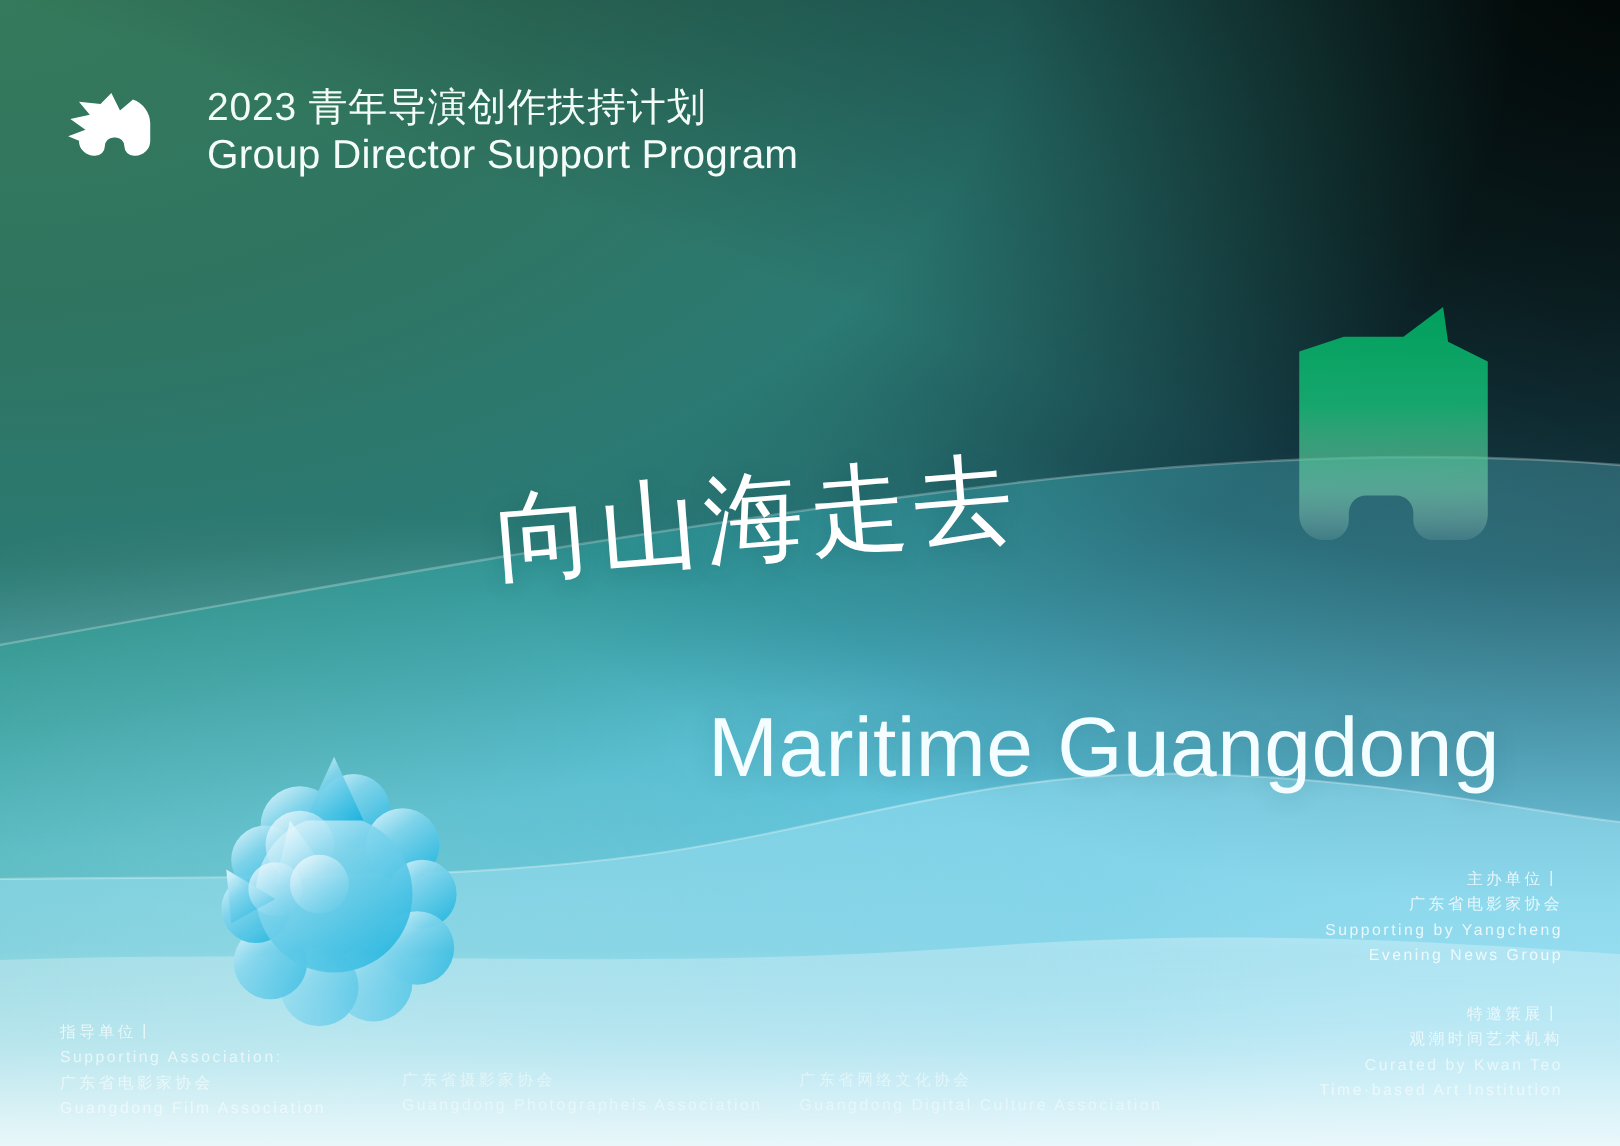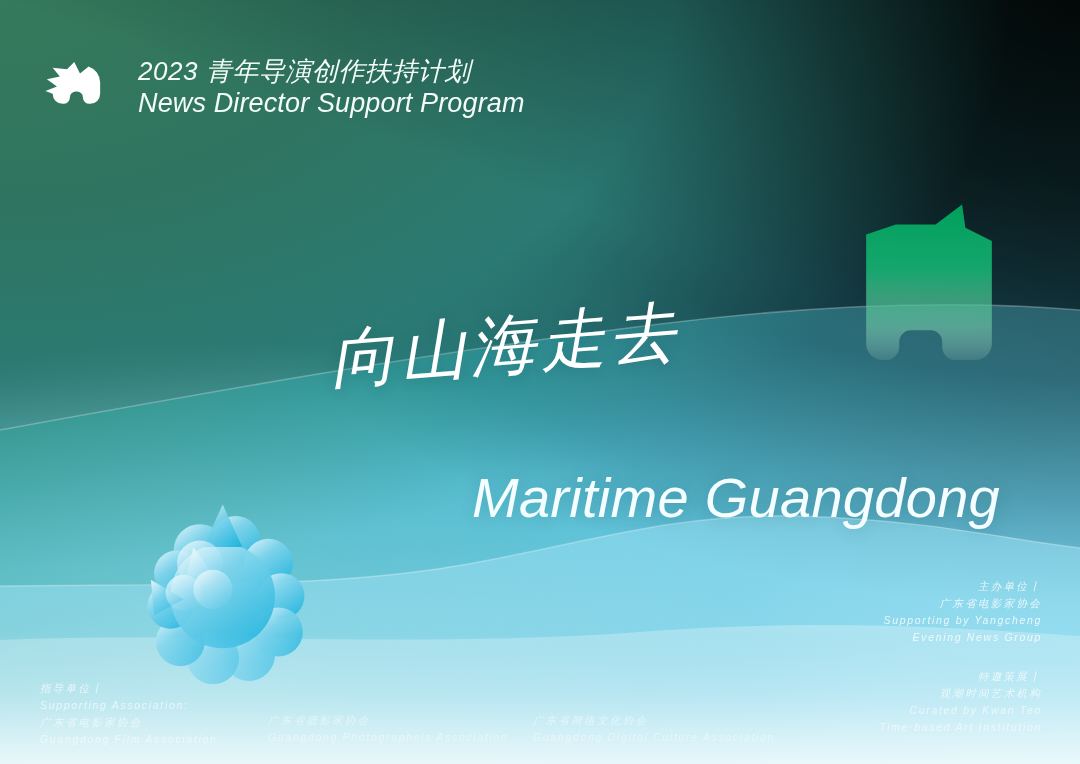--- a/index.html
+++ b/index.html
@@ -9,21 +9,20 @@
     background:#0b1416;
     font-family:"Liberation Sans","DejaVu Sans",sans-serif;
     overflow:hidden;
   }
   .poster{
     position:relative;
     width:1080px; height:764px;
     overflow:hidden;
     background:#2d7259;
     isolation:isolate;
-    font-style:italic;
   }
 
   
   .bg-base{
     position:absolute; inset:0;
     background:
       radial-gradient(120% 95% at 0% 0%,   #357a5b 0%, #2f7460 28%, #2b7a73 52%, rgba(43,122,115,0) 78%),
       radial-gradient(130% 110% at 100% 0%, #05100f 0%, #0c2326 22%, #153f4a 45%, rgba(21,63,74,0) 72%),
       radial-gradient(120% 100% at 0% 100%, #8fd8ea 0%, #63c4e2 30%, rgba(99,196,226,0) 66%),
       radial-gradient(130% 110% at 100% 100%, #9fdff0 0%, #6cc8e6 32%, rgba(108,200,230,0) 70%),
@@ -198,21 +197,21 @@
   </div>
 
   <div class="header">
     <div class="logo-mark">
       <svg viewBox="0 0 100 100" aria-hidden="true">
         <path fill="#ffffff" d="M42,14 L50,30 L62,20 a24,24 0 0 1 16,22 l0,16 a14,14 0 0 1 -14,14 l-1,0 a9,9 0 0 1 -9,-9 a8,8 0 0 0 -8,-8 l-2,0 a8,8 0 0 0 -8,8 a9,9 0 0 1 -9,9 l-1,0 a14,14 0 0 1 -14,-14 L2,54 L18,48 L4,38 L22,34 L12,22 L32,24 Z"></path>
       </svg>
     </div>
     <div class="header-text">
       <div class="hdr-cn">2023 青年导演创作扶持计划</div>
-      <div class="hdr-en">News Director Support Program</div>
+      <div class="hdr-en">Group Director Support Program</div>
     </div>
   </div>
 
   <div class="title-cn">向山海走去</div>
   <div class="title-en">Maritime Guangdong</div>
 
   <div class="credit right credit-organizer">
     <span class="line cn">主办单位丨</span>
     <span class="line cn">广东省电影家协会</span>
     <span class="line">Supporting by Yangcheng</span>

